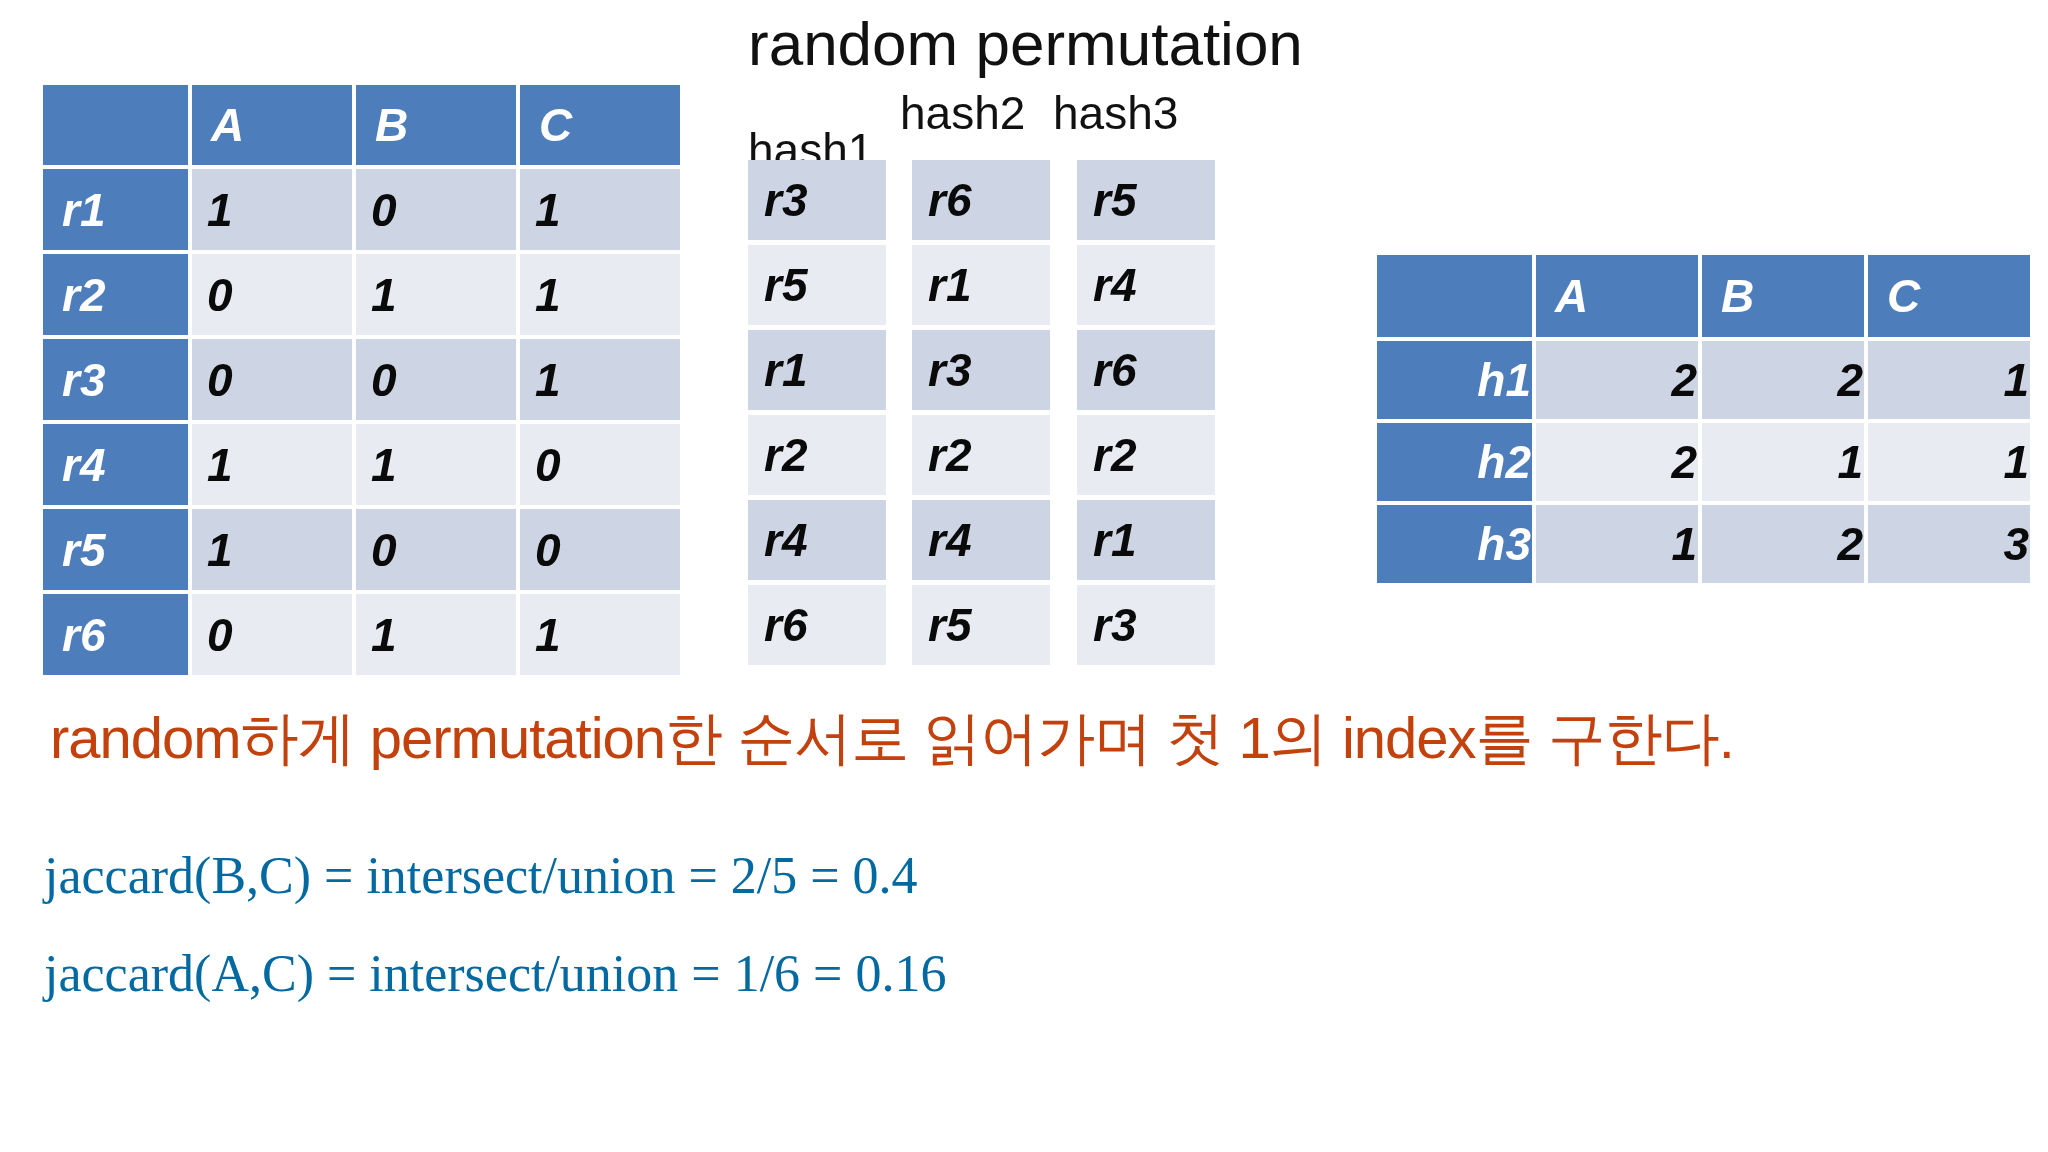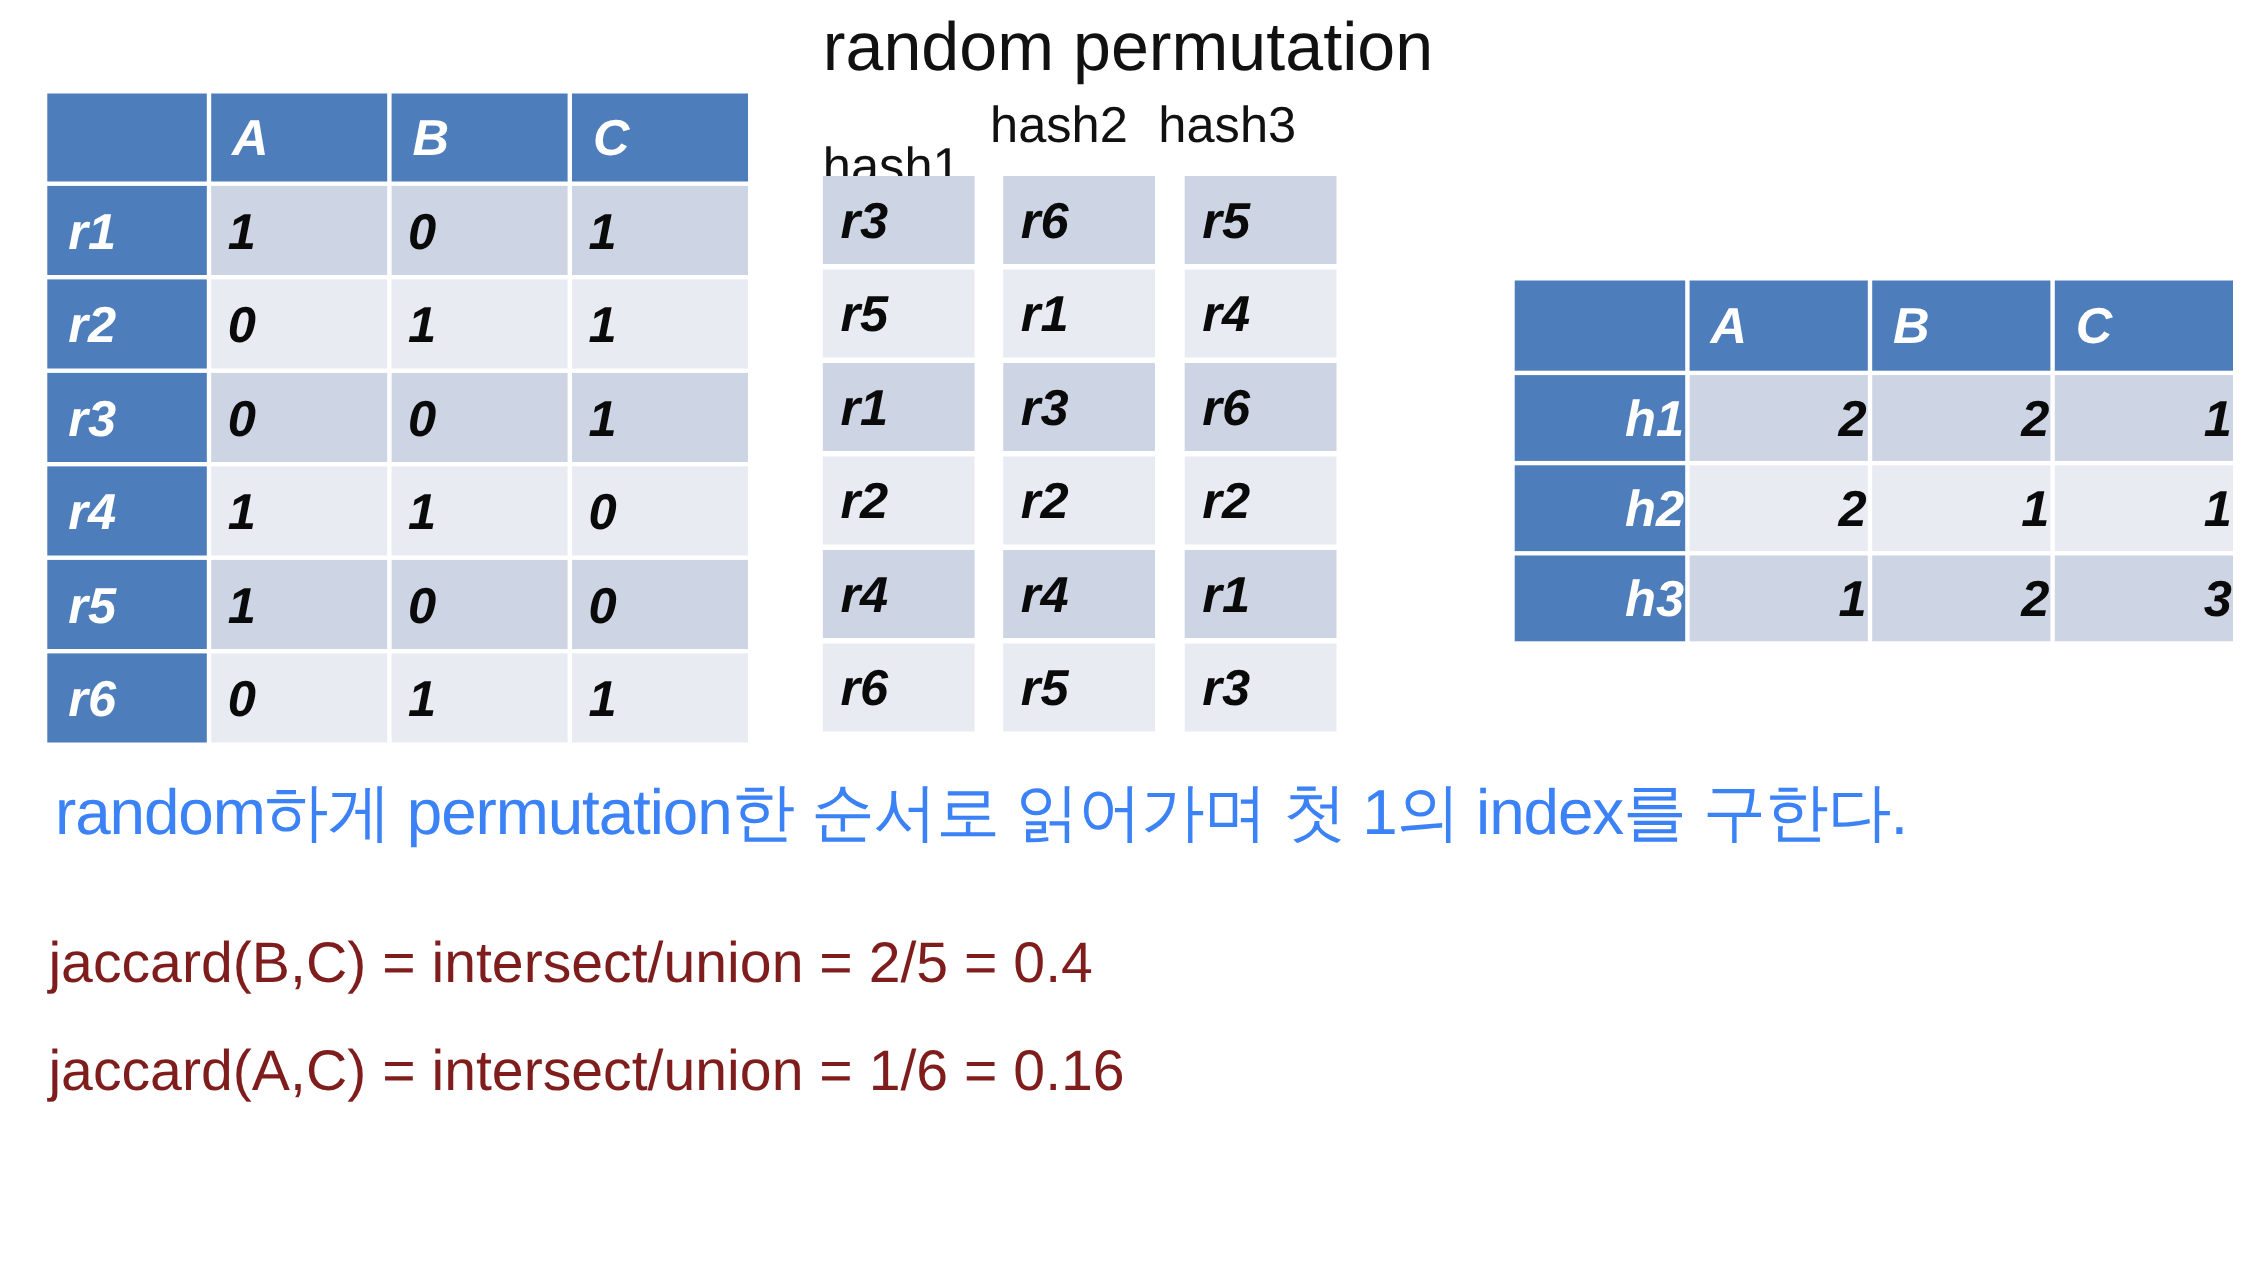--- a/index.html
+++ b/index.html
@@ -43,24 +43,24 @@
   .perm-col{position:absolute; top:160px; width:138px;}
   #perm-col-1{left:748px;} #perm-col-2{left:912px;} #perm-col-3{left:1077px;}
   .perm-cell{
     height:80px; margin-bottom:5px; line-height:80px; padding-left:16px;
     font-style:italic; font-weight:bold; font-size:46px; color:#0a0a0a;
   }
 
   
   .caption{
     position:absolute; left:50px; top:700px;
-    font-size:58px; color:#3b82f6; letter-spacing:-1px; white-space:nowrap;
+    font-size:58px; color:#c2410c; letter-spacing:-1px; white-space:nowrap;
   }
   .formula{
-    position:absolute; font-size:52px; color:#7f1d1d; white-space:nowrap;
+    position:absolute; font-size:52px; color:#0369a1; white-space:nowrap;font-family:Liberation Serif, serif;
   }
   #jaccard-line-1{left:44px;  top:846px;}
   #jaccard-line-2{left:44px;  top:944px;text-align:center;}
   #sim-line-1{left:1392px; top:844px;}
   #sim-line-2{left:1400px; top:936px;}
 </style>
 </head>
 <body>
 
 <div class="stage">

